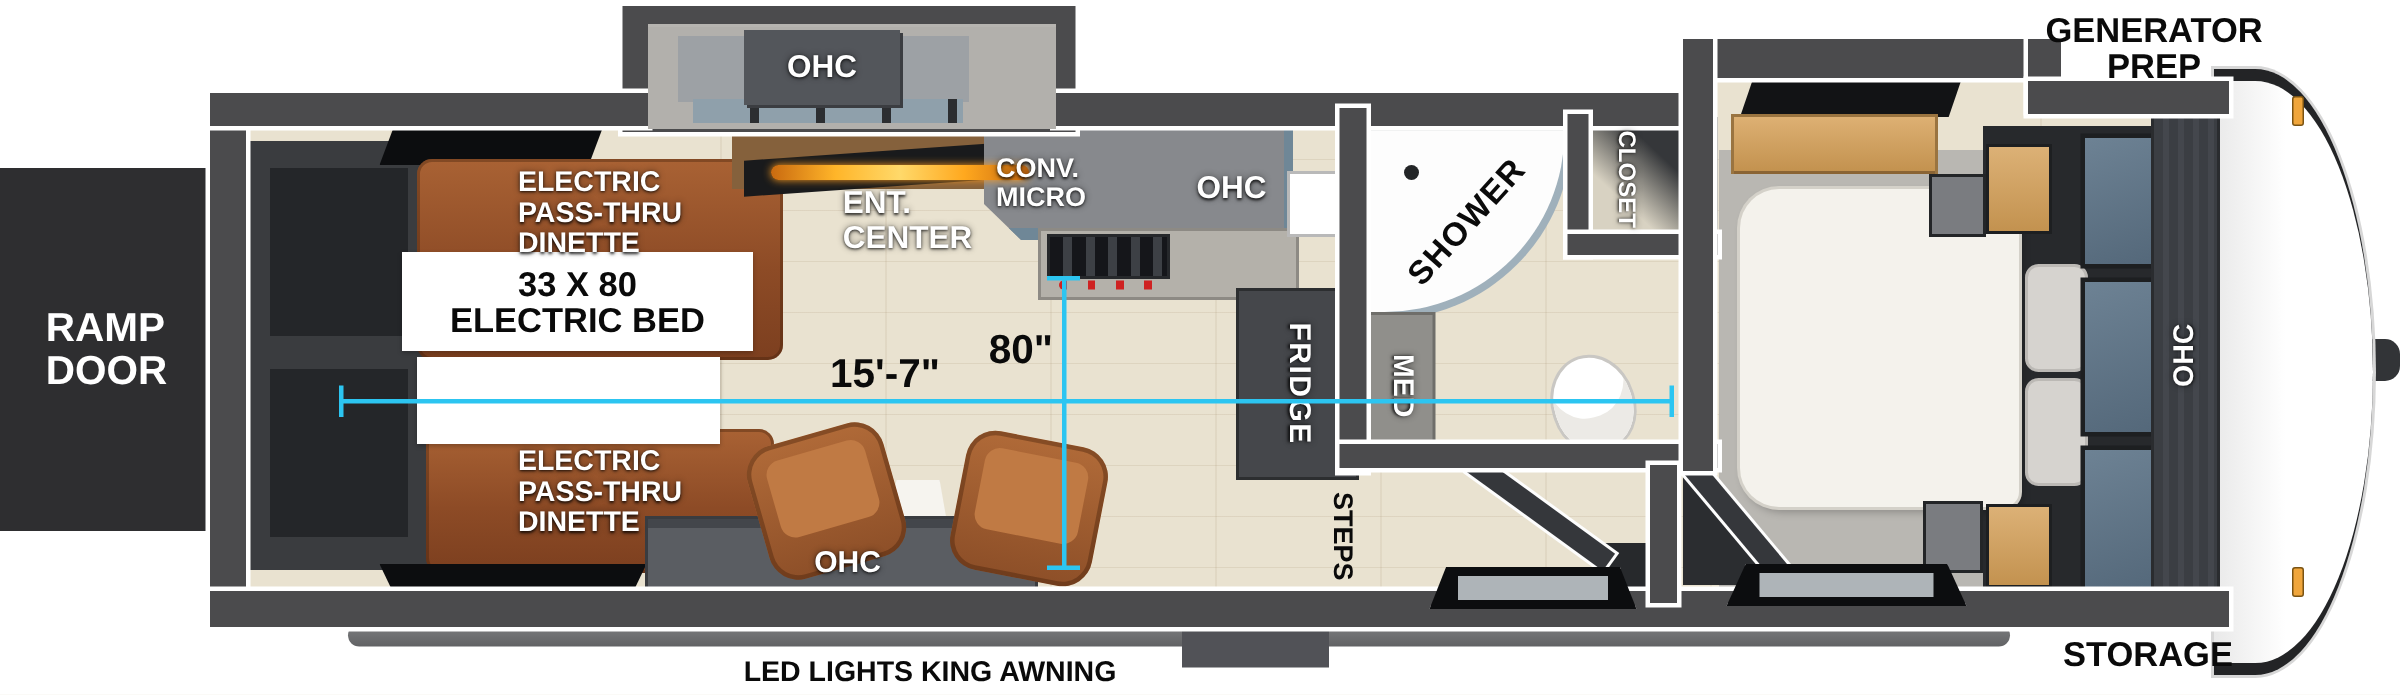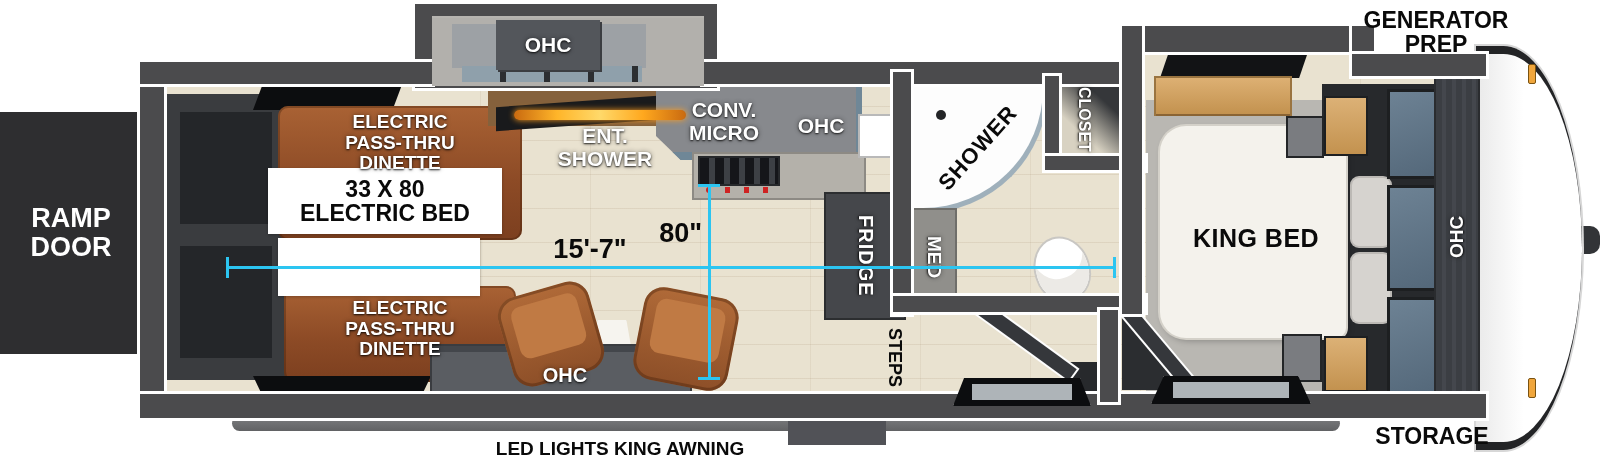--- a/index.html
+++ b/index.html
@@ -24,21 +24,21 @@
   .flwin > div{position:absolute;left:14%;right:14%;top:22%;bottom:22%;background:#aeb4b8;}
   .door{position:absolute;z-index:26;background:#35373b;box-shadow:0 0 0 2px #fdfdfd;}
   .chair{position:absolute;z-index:23;border-radius:20px;
          background:linear-gradient(180deg,#b06a38,#8d4f28);box-shadow:inset 0 0 0 3px rgba(70,32,10,.4);}
   .chair > div{position:absolute;left:14%;right:14%;top:12%;bottom:30%;border-radius:10px;background:#c07a44;}
   .pillow{position:absolute;z-index:22;background:#d6d3cf;border-radius:9px;box-shadow:inset 0 0 0 2px rgba(0,0,0,.12);}
   .woodbox{position:absolute;z-index:23;background:linear-gradient(180deg,#dcb176,#c3924f);box-shadow:0 0 0 2px #1d1f21;}
   .mirror{position:absolute;z-index:22;background:linear-gradient(160deg,#6d8294 0%,#54687a 100%);box-shadow:0 0 0 3px #1d1f21;}
   .graybox{position:absolute;z-index:22;background:#7a7c80;box-shadow:0 0 0 2px #232527;}
   
-  .wlbl{position:absolute;z-index:40;color:#ffffff;font-weight:bold;text-align:center;line-height:1.08;
+  .wlbl{position:absolute;z-index:40;color:#ffffff;font-weight:bold;line-height:1.08;
         white-space:pre-line;text-shadow:0 1px 2px rgba(0,0,0,.8),0 0 5px rgba(0,0,0,.45);
         display:flex;align-items:center;justify-content:center;}
   .blbl{position:absolute;z-index:40;color:#0a0a0a;font-weight:bold;text-align:center;line-height:1.05;
         white-space:pre-line;display:flex;align-items:center;justify-content:center;}
   .vtext{writing-mode:vertical-rl;}
   .vtext-rev{writing-mode:vertical-rl;transform:rotate(180deg);}
   .meas{position:absolute;z-index:45;background:#2cc5f1;}
 </style>
 </head>
 <body>
@@ -73,34 +73,34 @@
   <div class="sofa" style="left:284px;top:286px;width:232px;height:96px;"></div>
   <div class="wlbl" style="left:298px;top:296px;width:204px;height:66px;font-size:19px;z-index:25;">ELECTRIC
 PASS-THRU
 DINETTE</div>
 
   <div class="furn" style="left:488px;top:84px;width:218px;height:42px;background:#85613c;"></div>
   <div class="furn" style="left:496px;top:100px;width:204px;height:24px;background:#191a1c;transform:skewY(-4deg);"></div>
   <div class="furn" style="left:514px;top:110px;width:172px;height:10px;border-radius:5px;z-index:21;
               background:linear-gradient(90deg,#c96a10,#ffb529,#ffd96a,#ffa81e,#c96a10);box-shadow:0 0 6px #ff9d1e;"></div>
   <div class="wlbl" style="left:520px;top:124px;width:170px;height:48px;font-size:21px;">ENT.
-SHOWER</div>
+CENTER</div>
 
   <div class="wall" style="left:415px;top:4px;width:302px;height:84px;z-index:29;"></div>
   <div class="abs" style="left:432px;top:18px;width:272px;height:68px;background:#b2b0ac;z-index:31;"></div>
   <div class="abs" style="left:452px;top:24px;width:194px;height:44px;background:#9da1a5;z-index:32;"></div>
   <div class="abs" style="left:462px;top:66px;width:180px;height:16px;z-index:32;
               background:repeating-linear-gradient(90deg,#8fa0ab 0 38px,#2c2e31 38px 44px);"></div>
   <div class="abs" style="left:496px;top:20px;width:104px;height:50px;background:#53565b;box-shadow:2px 2px 0 #3b3d41;z-index:33;"></div>
   <div class="wlbl" style="left:496px;top:20px;width:104px;height:50px;font-size:21px;">OHC</div>
 
   <div class="blkwin" style="left:695px;top:84px;width:95px;height:24px;clip-path:polygon(6% 0,100% 0,94% 100%,0 100%);box-shadow:none;z-index:20;"></div>
   <div class="furn" style="left:656px;top:80px;width:206px;height:80px;background:#87898d;
               clip-path:polygon(0 0,100% 0,100% 100%,12% 100%,0 70%);box-shadow:inset -6px -8px 0 #6f8797;"></div>
-  <div class="wlbl" style="left:662px;top:96px;width:124px;height:52px;font-size:21px;">CONV.
+  <div class="wlbl" style="left:632px;top:96px;width:124px;height:52px;font-size:18px;">CONV.
 MICRO</div>
   <div class="wlbl" style="left:784px;top:108px;width:74px;height:36px;font-size:21px;">OHC</div>
   <div class="furn" style="left:694px;top:154px;width:170px;height:44px;background:#b4b1aa;box-shadow:0 0 0 2px #8d8a84;"></div>
   <div class="furn" style="left:700px;top:158px;width:78px;height:26px;z-index:21;
               background:repeating-linear-gradient(90deg,#15161a 0 9px,#3d4045 9px 15px);box-shadow:0 0 0 2px #26282b;"></div>
   <div class="furn" style="left:706px;top:187px;width:66px;height:6px;z-index:21;border-radius:3px;
               background:repeating-linear-gradient(90deg,#cf2222 0 5px,transparent 5px 19px);"></div>
   <div class="furn" style="left:860px;top:116px;width:44px;height:40px;background:#ffffff;box-shadow:0 0 0 2px #b9b9b9;"></div>
 
   <div class="furn" style="left:826px;top:194px;width:78px;height:124px;background:#45474b;box-shadow:0 0 0 2px #2c2e30;"></div>
@@ -138,21 +138,20 @@
       <div></div>
     </div>
 
   <div class="furn" style="left:1160px;top:52px;width:148px;height:26px;background:#121315;
               clip-path:polygon(6% 0,100% 0,94% 100%,0 100%);z-index:21;"></div>
   <div class="furn" style="left:1156px;top:78px;width:134px;height:36px;background:linear-gradient(180deg,#ddb073,#c3924f);
               box-shadow:0 2px 0 #8a6434,0 0 0 2px #9a7440;z-index:22;"></div>
 
   <div class="furn" style="left:1160px;top:126px;width:186px;height:212px;background:#f4f2ec;
               border-radius:26px 10px 10px 26px;box-shadow:0 0 0 2px #d4d1c9,2px 3px 6px rgba(0,0,0,.25);z-index:22;"></div>
-  <div class="blbl" style="left:1176px;top:218px;width:160px;height:40px;font-size:25px;letter-spacing:.5px;">KING BED</div>
 
   <div class="furn" style="left:1322px;top:84px;width:114px;height:312px;background:#27292c;z-index:21;"></div>
   <div class="pillow" style="left:1350px;top:176px;width:42px;height:72px;"></div>
   <div class="pillow" style="left:1350px;top:252px;width:42px;height:72px;"></div>
   <div class="graybox" style="left:1288px;top:118px;width:34px;height:38px;"></div>
   <div class="graybox" style="left:1284px;top:336px;width:36px;height:44px;"></div>
   <div class="woodbox" style="left:1326px;top:98px;width:40px;height:56px;"></div>
   <div class="woodbox" style="left:1326px;top:338px;width:40px;height:52px;"></div>
   <div class="mirror" style="left:1390px;top:92px;width:44px;height:84px;"></div>
   <div class="mirror" style="left:1390px;top:188px;width:44px;height:100px;"></div>

